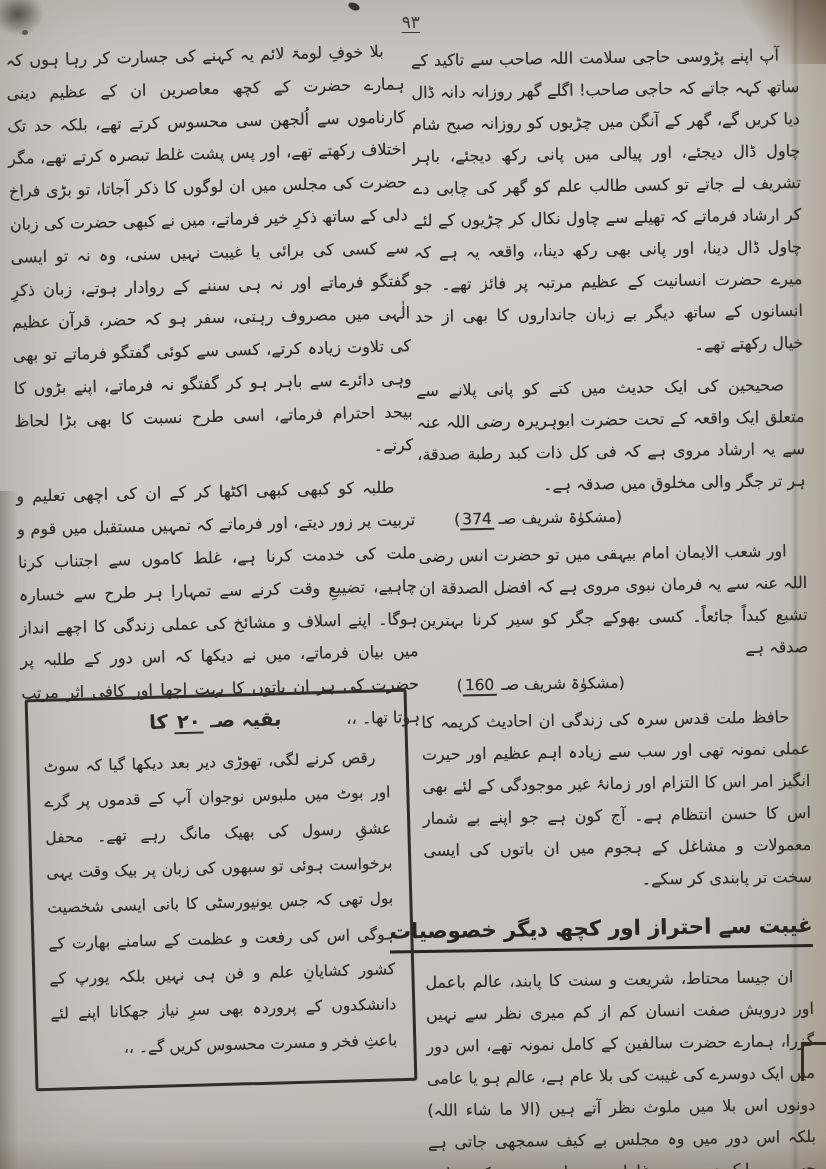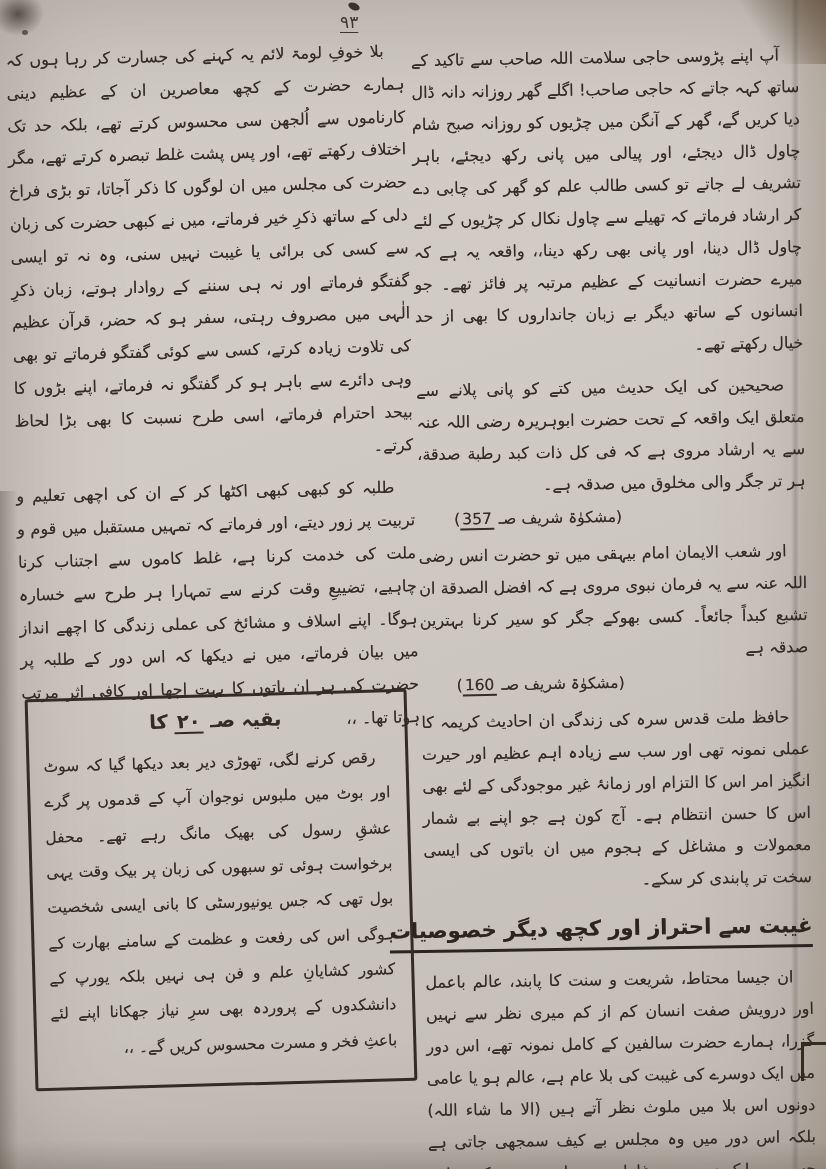--- a/index.html
+++ b/index.html
@@ -26,21 +26,21 @@
     background:linear-gradient(to right,rgba(60,50,40,.32),rgba(60,50,40,0));}
   .edge-b{position:absolute;left:0;bottom:0;width:100%;height:28px;
     background:linear-gradient(to top,rgba(70,58,46,.18),rgba(70,58,46,0));}
   .speck{position:absolute;background:#3a332b;border-radius:50%;}
   .speck.s1{left:348px;top:3px;width:12px;height:7px;transform:rotate(25deg);}
   .speck.s2{left:22px;top:30px;width:6px;height:5px;opacity:.7;}
 
   
   .page-number{
     position:absolute;top:12px;left:340px;width:80px;
-    text-align:left;font-size:17px;letter-spacing:2px;color:#3d362e;
+    text-align:right;font-size:17px;letter-spacing:2px;color:#3d362e;
     text-decoration:underline;text-underline-offset:4px;text-decoration-thickness:1px;
   }
 
   
   .col{position:absolute;text-align:justify;}
   .col-right{top:42px;right:18px;width:388px;transform:rotate(-0.9deg);}
   .col-left {top:40px;left:14px;width:398px;transform:rotate(-1.4deg);}
   .para{
     margin:0 0 10px 0;
     font-size:16px;line-height:2.05;
@@ -105,21 +105,21 @@
   <div class="edge-b"></div>
   <div class="speck s1"></div>
   <div class="speck s2"></div>
   <div class="stamp-corner"></div>
 
   <div class="page-number">۹۳</div>
 
   <div class="col col-right">
     <p class="para">آپ اپنے پڑوسی حاجی سلامت اللہ صاحب سے تاکید کے ساتھ کہہ جاتے کہ حاجی صاحب! اگلے گھر روزانہ دانہ ڈال دیا کریں گے، گھر کے آنگن میں چڑیوں کو روزانہ صبح شام چاول ڈال دیجئے، اور پیالی میں پانی رکھ دیجئے، باہر تشریف لے جاتے تو کسی طالب علم کو گھر کی چابی دے کر ارشاد فرماتے کہ تھیلے سے چاول نکال کر چڑیوں کے لئے چاول ڈال دینا، اور پانی بھی رکھ دینا،، واقعہ یہ ہے کہ میرے حضرت انسانیت کے عظیم مرتبہ پر فائز تھے۔ جو انسانوں کے ساتھ دیگر بے زبان جانداروں کا بھی از حد خیال رکھتے تھے۔</p>
     <p class="para">صحیحین کی ایک حدیث میں کتے کو پانی پلانے سے متعلق ایک واقعہ کے تحت حضرت ابوہریرہ رضی اللہ عنہ سے یہ ارشاد مروی ہے کہ فی کل ذات کبد رطبة صدقة، ہر تر جگر والی مخلوق میں صدقہ ہے۔</p>
-    <p class="citation"><span>(مشکوٰۃ شریف صـ</span> <span class="cite-num">357</span><span>)</span></p>
+    <p class="citation"><span>(مشکوٰۃ شریف صـ</span> <span class="cite-num">374</span><span>)</span></p>
     <p class="para">اور شعب الایمان امام بیہقی میں تو حضرت انس رضی اللہ عنہ سے یہ فرمان نبوی مروی ہے کہ افضل الصدقة ان تشبع کبداً جائعاً۔ کسی بھوکے جگر کو سیر کرنا بہترین صدقہ ہے</p>
     <p class="citation"><span>(مشکوٰۃ شریف صـ</span> <span class="cite-num">160</span><span>)</span></p>
     <p class="para">حافظ ملت قدس سرہ کی زندگی ان احادیث کریمہ کا عملی نمونہ تھی اور سب سے زیادہ اہم عظیم اور حیرت انگیز امر اس کا التزام اور زمانۂ غیر موجودگی کے لئے بھی اس کا حسن انتظام ہے۔ آج کون ہے جو اپنے بے شمار معمولات و مشاغل کے ہجوم میں ان باتوں کی ایسی سخت تر پابندی کر سکے۔</p>
     <div class="heading-row">
       <div class="section-heading">غیبت سے احتراز اور کچھ دیگر خصوصیات</div>
       <div class="heading-bar"></div>
     </div>
     <p class="para">ان جیسا محتاط، شریعت و سنت کا پابند، عالم باعمل اور درویش صفت انسان کم از کم میری نظر سے نہیں گزرا، ہمارے حضرت سالفین کے کامل نمونہ تھے، اس دور میں ایک دوسرے کی غیبت کی بلا عام ہے، عالم ہو یا عامی دونوں اس بلا میں ملوث نظر آتے ہیں (الا ما شاء اللہ) بلکہ اس دور میں وہ مجلس بے کیف سمجھی جاتی ہے جس میں ایک دوسرے پر غلط تبصرہ اور دوسرے کی برائی نہ ہو، میں ایک بات</p>
   </div>
 

